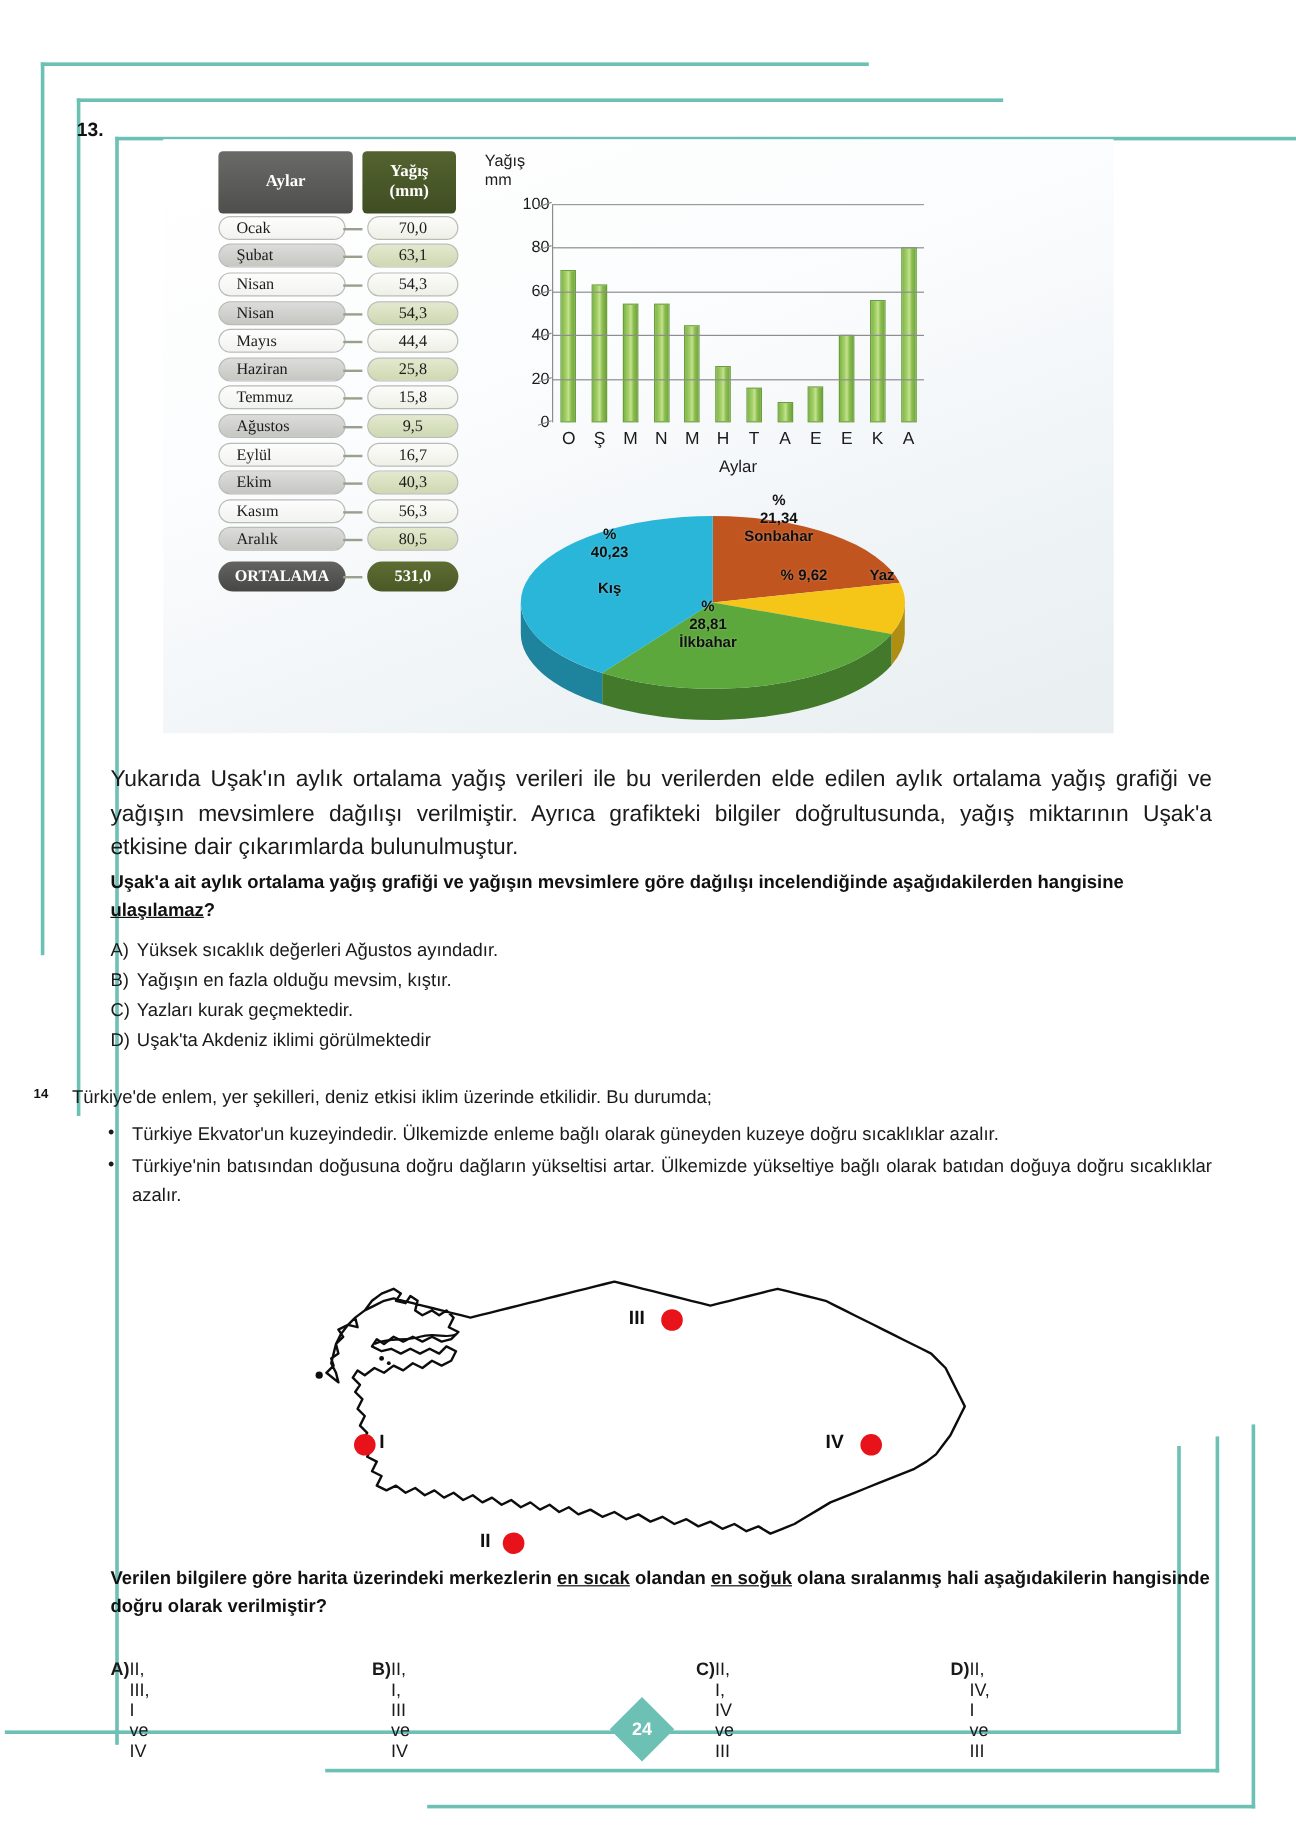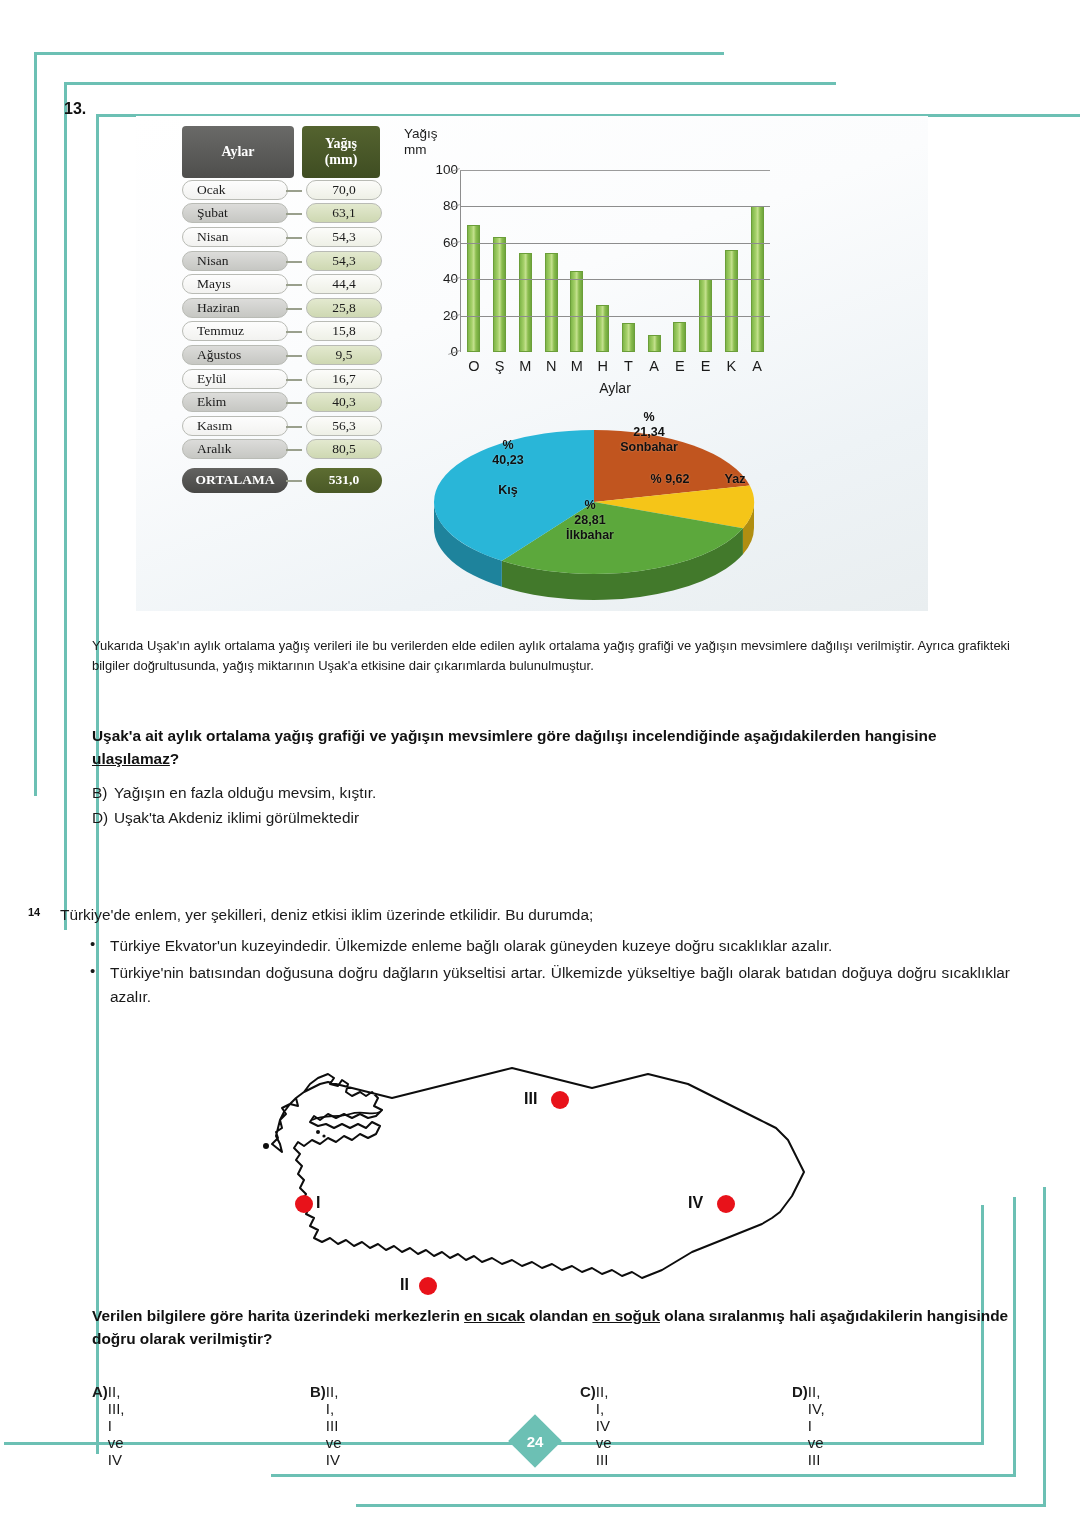--- a/index.html
+++ b/index.html
@@ -77,21 +77,21 @@
   .xlabels span { flex:1; text-align:center; font-size:14.5px; color:#1a1a1a; font-weight:500; }
   .bc-xlab { position:absolute; left:62px; top:256px; width:310px; text-align:center; font-size:14px; color:#1a1a1a; }
 
   
   .piewrap { position:absolute; left:286px; top:286px; width:350px; height:200px; }
   .pie-svg { position:absolute; left:0; top:0; }
   .pielab { position:absolute; font-size:12.5px; color:#101010; font-weight:bold; text-align:center; line-height:1.2;
             text-shadow:0 0 2px rgba(255,255,255,.35); }
 
   
-  .para { position:absolute; left:92px; width:918px; font-size:13px; color:#1a1a1a; line-height:1.5; text-align:justify; }
+  .para { position:absolute; left:92px; width:918px; font-size:19px; color:#1a1a1a; line-height:1.5; text-align:justify; }
   .p1 { top:620px; }
   .q13ask { position:absolute; left:92px; top:708px; width:918px; font-size:15.4px; font-weight:bold; color:#111; line-height:1.52; }
   .u { text-decoration:underline; }
   .opts13 { position:absolute; left:92px; top:765px; width:700px; }
   .opt { font-size:15.4px; color:#1a1a1a; line-height:1.62; }
   .opt .lt { display:inline-block; width:22px; }
 
   
   .qnum14 { position:absolute; left:28px; top:890px; font-size:11px; font-weight:bold; color:#111; }
   .q14intro { position:absolute; left:60px; top:890px; width:950px; font-size:15.4px; color:#1a1a1a; }
@@ -330,21 +330,23 @@
     </div>
   </div>
 
   <div class="para p1">Yukarıda Uşak'ın aylık ortalama yağış verileri ile bu verilerden elde edilen aylık ortalama yağış grafiği ve yağışın mevsimlere dağılışı verilmiştir. Ayrıca grafikteki bilgiler doğrultusunda, yağış miktarının Uşak'a etkisine dair çıkarımlarda bulunulmuştur.</div>
 
   <div class="q13ask">
     <span>Uşak'a ait aylık ortalama yağış grafiği ve yağışın mevsimlere göre dağılışı incelendiğinde aşağıdakilerden hangisine </span><span class="u">ulaşılamaz</span><span>?</span>
   </div>
 
   <div class="opts13" id="opts13">
+      <div class="opt"><span class="lt">A)</span><span>Yüksek sıcaklık değerleri Ağustos ayındadır.</span></div>
       <div class="opt"><span class="lt">B)</span><span>Yağışın en fazla olduğu mevsim, kıştır.</span></div>
+      <div class="opt"><span class="lt">C)</span><span>Yazları kurak geçmektedir.</span></div>
       <div class="opt"><span class="lt">D)</span><span>Uşak'ta Akdeniz iklimi görülmektedir</span></div>
     </div>
 
   <div class="qnum14">14</div>
   <div class="q14intro">Türkiye'de enlem, yer şekilleri, deniz etkisi iklim üzerinde etkilidir. Bu durumda;</div>
   <div class="bullets" id="q14bullets">
       <div class="bl">Türkiye Ekvator'un kuzeyindedir. Ülkemizde enleme bağlı olarak güneyden kuzeye doğru sıcaklıklar azalır.</div>
       <div class="bl">Türkiye'nin batısından doğusuna doğru dağların yükseltisi artar. Ülkemizde yükseltiye bağlı olarak batıdan doğuya doğru sıcaklıklar azalır.</div>
     </div>
 

